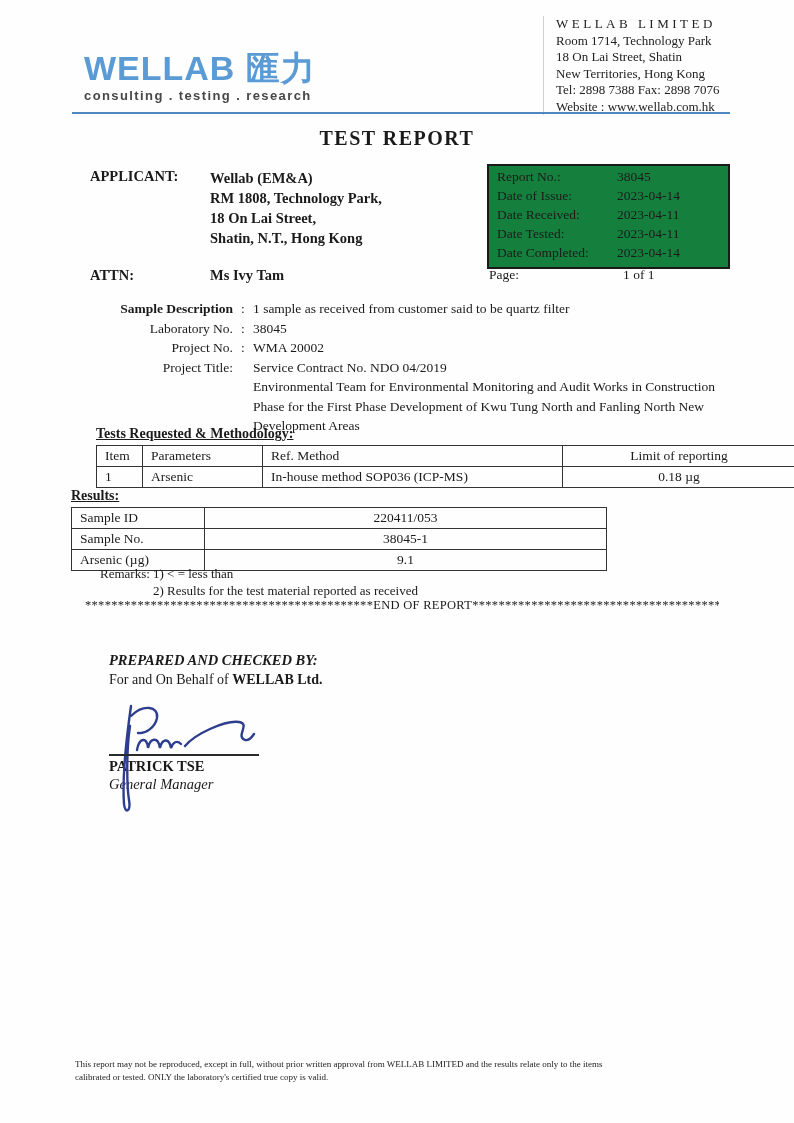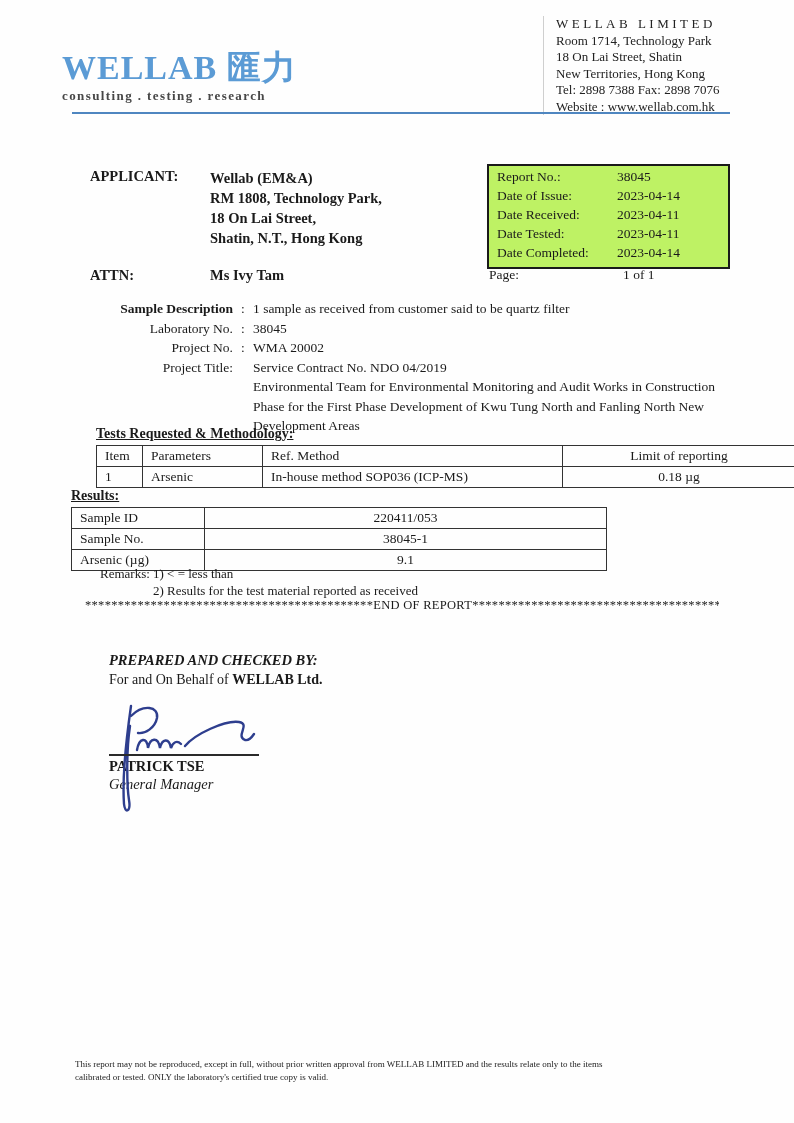--- a/index.html
+++ b/index.html
@@ -5,21 +5,21 @@
   * { margin:0; padding:0; box-sizing:border-box; }
   html,body { background:#e8e8e8; }
   .page {
     position:relative; width:794px; height:1123px; margin:0 auto;
     background:#fefefe; color:#1a1a1a;
     font-family:"Liberation Serif","DejaVu Serif",serif;
     overflow:hidden;
   }
 
   
-  .logo { position:absolute; left:62px; top:50px; font-family:Liberation Serif, serif; }
+  .logo { position:absolute; left:84px; top:50px; font-family:Liberation Sans, sans-serif; }
   .logo-text { font-size:34px; font-weight:bold; color:#5b9bd5; letter-spacing:1px; line-height:36px; }
   .logo-tagline { font-size:13px; font-weight:bold; color:#474747; letter-spacing:1.4px; margin-top:2px; }
   .company-block {
     position:absolute; left:543px; top:16px; font-size:13px; line-height:16.5px;
     border-left:1px solid #cfcfcf; padding-left:12px; color:#222;
   }
   .company-name { letter-spacing:3.5px; }
   .header-rule { position:absolute; left:72px; top:112px; width:658px; height:2px; background:#4f86c0; }
 
   
@@ -29,21 +29,21 @@
   
   .applicant-section { position:absolute; left:90px; top:168px; display:flex; }
   .applicant-label { font-weight:bold; font-size:14.5px; width:120px; }
   .applicant-lines { font-weight:bold; font-size:14.5px; line-height:20px; }
   .attn-row { position:absolute; left:90px; top:267px; display:flex; }
   .attn-label { font-weight:bold; font-size:14.5px; width:120px; }
   .attn-value { font-weight:bold; font-size:14.5px; }
 
   
   .report-box { position:absolute; left:487px; top:164px; width:243px;
-    border:2px solid #1a1a1a; padding:3px 0; background:#bef264; }
+    border:2px solid #1a1a1a; padding:3px 0; background:#15803d; }
   .ri-row { display:flex; padding:0 8px; height:19px; font-size:13.5px; }
   .ri-label { width:120px; }
   .ri-value { flex:1; }
   .page-row { position:absolute; left:489px; top:267px; display:flex; font-size:13.5px; }
   .pr-label { width:134px; }
 
   
   .sample-info { position:absolute; left:85px; top:299px; width:632px;
     display:grid; grid-template-columns:148px 20px 1fr; font-size:13.5px; line-height:19.5px; }
   .si-label { text-align:right; }
@@ -100,20 +100,21 @@
     <div class="company-name">WELLAB LIMITED</div>
     <div>Room 1714, Technology Park</div>
     <div>18 On Lai Street, Shatin</div>
     <div>New Territories, Hong Kong</div>
     <div>Tel: 2898 7388 Fax: 2898 7076</div>
     <div>Website : www.wellab.com.hk</div>
   </div>
 
   <div class="header-rule"></div>
 
+  <div class="doc-title">TEST REPORT</div>
 
   <div class="applicant-section">
     <div class="applicant-label">APPLICANT:</div>
     <div class="applicant-lines">
       <div>Wellab (EM&amp;A)</div>
       <div>RM 1808, Technology Park,</div>
       <div>18 On Lai Street,</div>
       <div>Shatin, N.T., Hong Kong</div>
     </div>
   </div>

